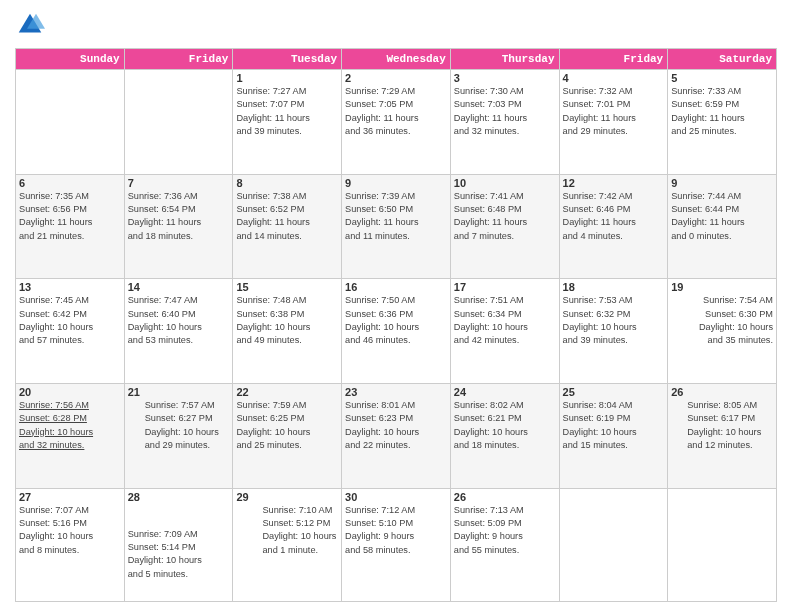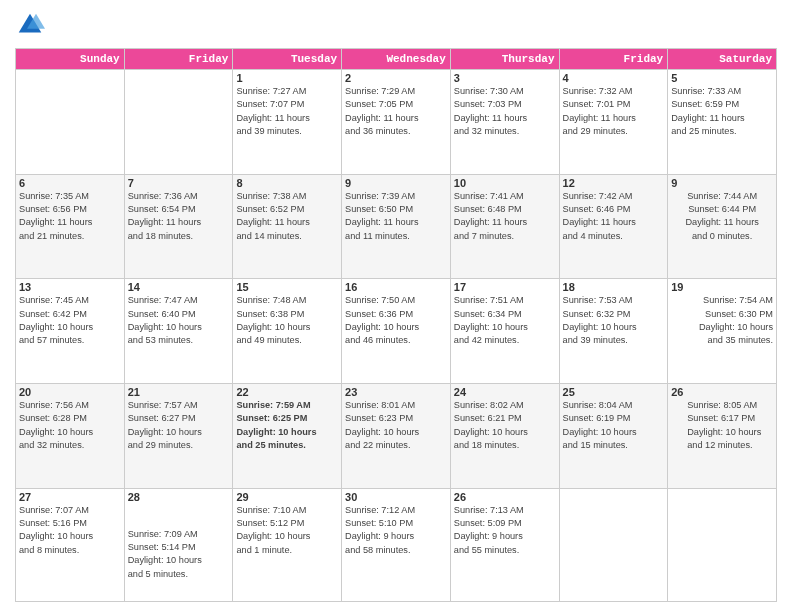--- a/index.html
+++ b/index.html
@@ -204,21 +204,21 @@
           </td>
           <td>
             <span class="day-num">12</span>
             <div class="day-detail" style="white-space: pre-line;">Sunrise: 7:42 AM
 Sunset: 6:46 PM
 Daylight: 11 hours
 and 4 minutes.</div>
           </td>
           <td>
             <span class="day-num">9</span>
-            <div class="day-detail" style="white-space: pre-line; text-align: center;">Sunrise: 7:44 AM
+            <div class="day-detail" style="white-space: pre-line;">Sunrise: 7:44 AM
 Sunset: 6:44 PM
 Daylight: 11 hours
 and 0 minutes.</div>
           </td>
         </tr>
         <tr>
           <td>
             <span class="day-num">13</span>
             <div class="day-detail" style="white-space: pre-line;">Sunrise: 7:45 AM
 Sunset: 6:42 PM
@@ -264,35 +264,35 @@
             <span class="day-num">19</span>
             <div class="day-detail" style="white-space: pre-line; text-align: right;">Sunrise: 7:54 AM
 Sunset: 6:30 PM
 Daylight: 10 hours
 and 35 minutes.</div>
           </td>
         </tr>
         <tr>
           <td>
             <span class="day-num">20</span>
-            <div class="day-detail" style="white-space: pre-line;">Sunrise: 7:56 AM
+            <div class="day-detail" style="white-space: pre-line; text-decoration: underline;">Sunrise: 7:56 AM
 Sunset: 6:28 PM
 Daylight: 10 hours
 and 32 minutes.</div>
           </td>
           <td>
             <span class="day-num">21</span>
-            <div class="day-detail" style="white-space: pre-line;">Sunrise: 7:57 AM
+            <div class="day-detail" style="white-space: pre-line; margin-left: 17px;">Sunrise: 7:57 AM
 Sunset: 6:27 PM
 Daylight: 10 hours
 and 29 minutes.</div>
           </td>
           <td>
             <span class="day-num">22</span>
-            <div class="day-detail" style="white-space: pre-line; font-weight: bold;">Sunrise: 7:59 AM
+            <div class="day-detail" style="white-space: pre-line;">Sunrise: 7:59 AM
 Sunset: 6:25 PM
 Daylight: 10 hours
 and 25 minutes.</div>
           </td>
           <td>
             <span class="day-num">23</span>
             <div class="day-detail" style="white-space: pre-line;">Sunrise: 8:01 AM
 Sunset: 6:23 PM
 Daylight: 10 hours
 and 22 minutes.</div>
@@ -329,21 +329,21 @@
           </td>
           <td>
             <span class="day-num">28</span>
             <div class="day-detail" style="white-space: pre-line; margin-top: 25px;">Sunrise: 7:09 AM
 Sunset: 5:14 PM
 Daylight: 10 hours
 and 5 minutes.</div>
           </td>
           <td>
             <span class="day-num">29</span>
-            <div class="day-detail" style="white-space: pre-line;">Sunrise: 7:10 AM
+            <div class="day-detail" style="white-space: pre-line; margin-left: 26px;">Sunrise: 7:10 AM
 Sunset: 5:12 PM
 Daylight: 10 hours
 and 1 minute.</div>
           </td>
           <td>
             <span class="day-num">30</span>
             <div class="day-detail" style="white-space: pre-line;">Sunrise: 7:12 AM
 Sunset: 5:10 PM
 Daylight: 9 hours
 and 58 minutes.</div>

